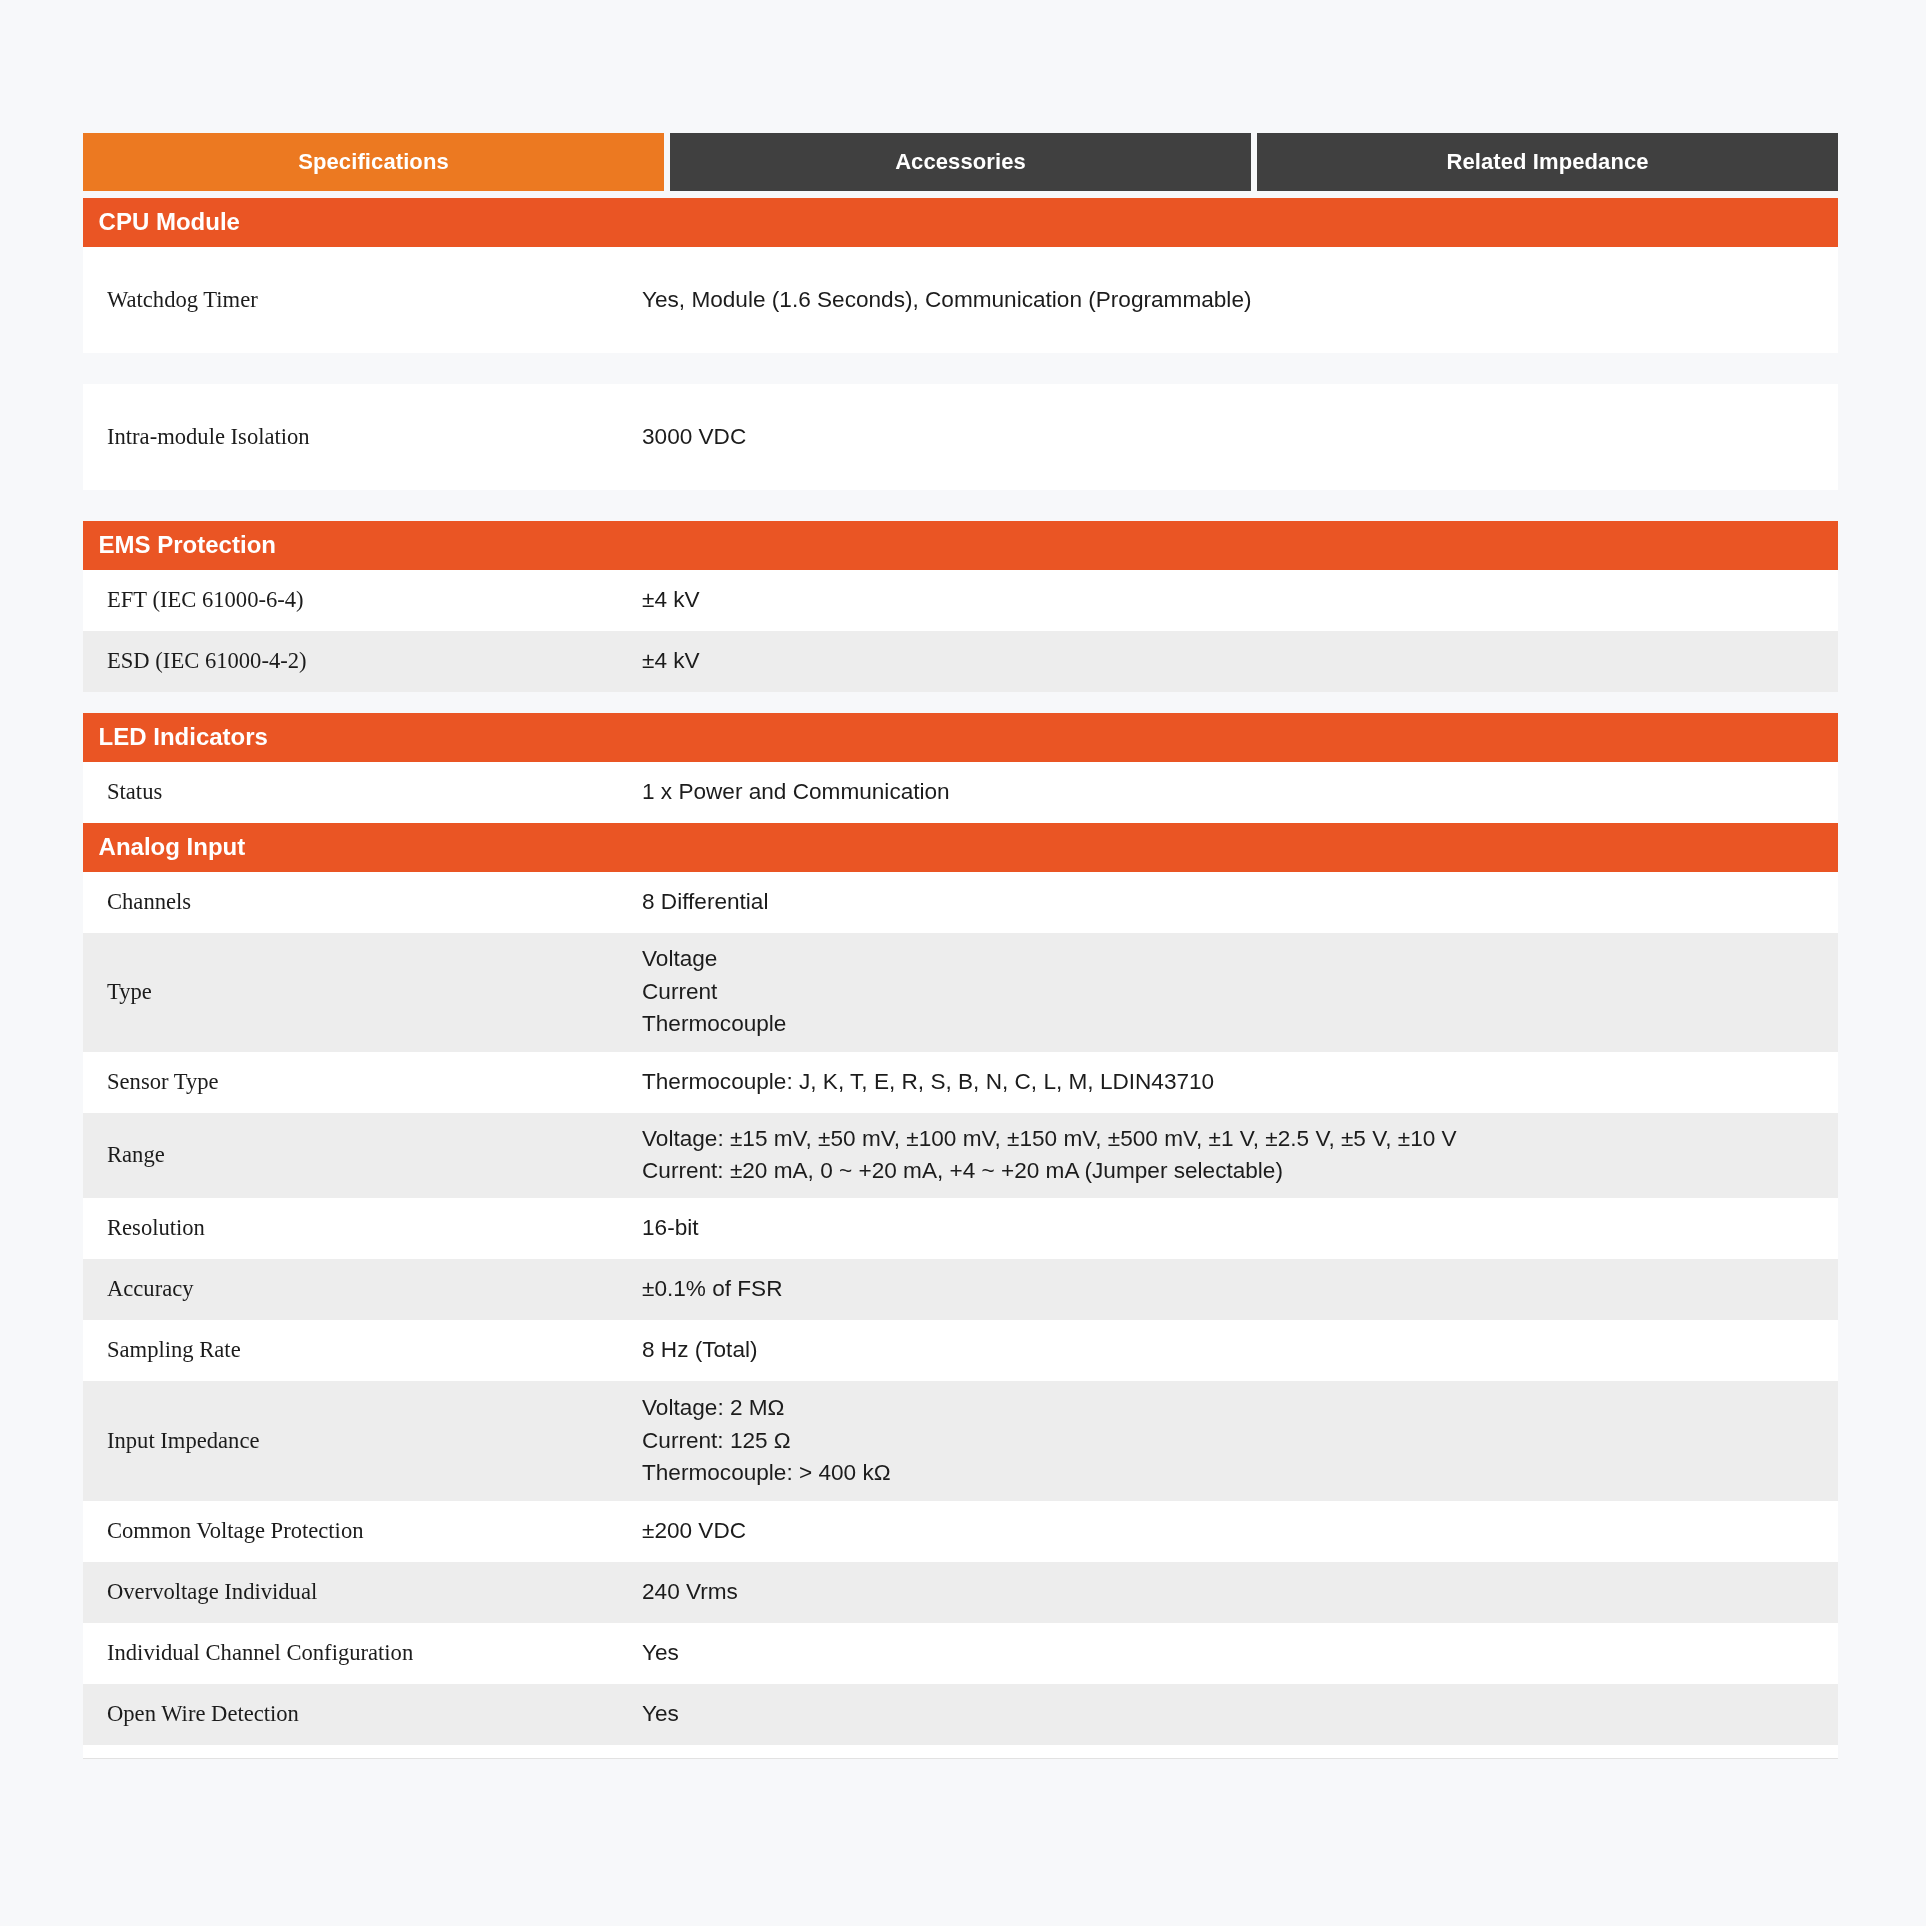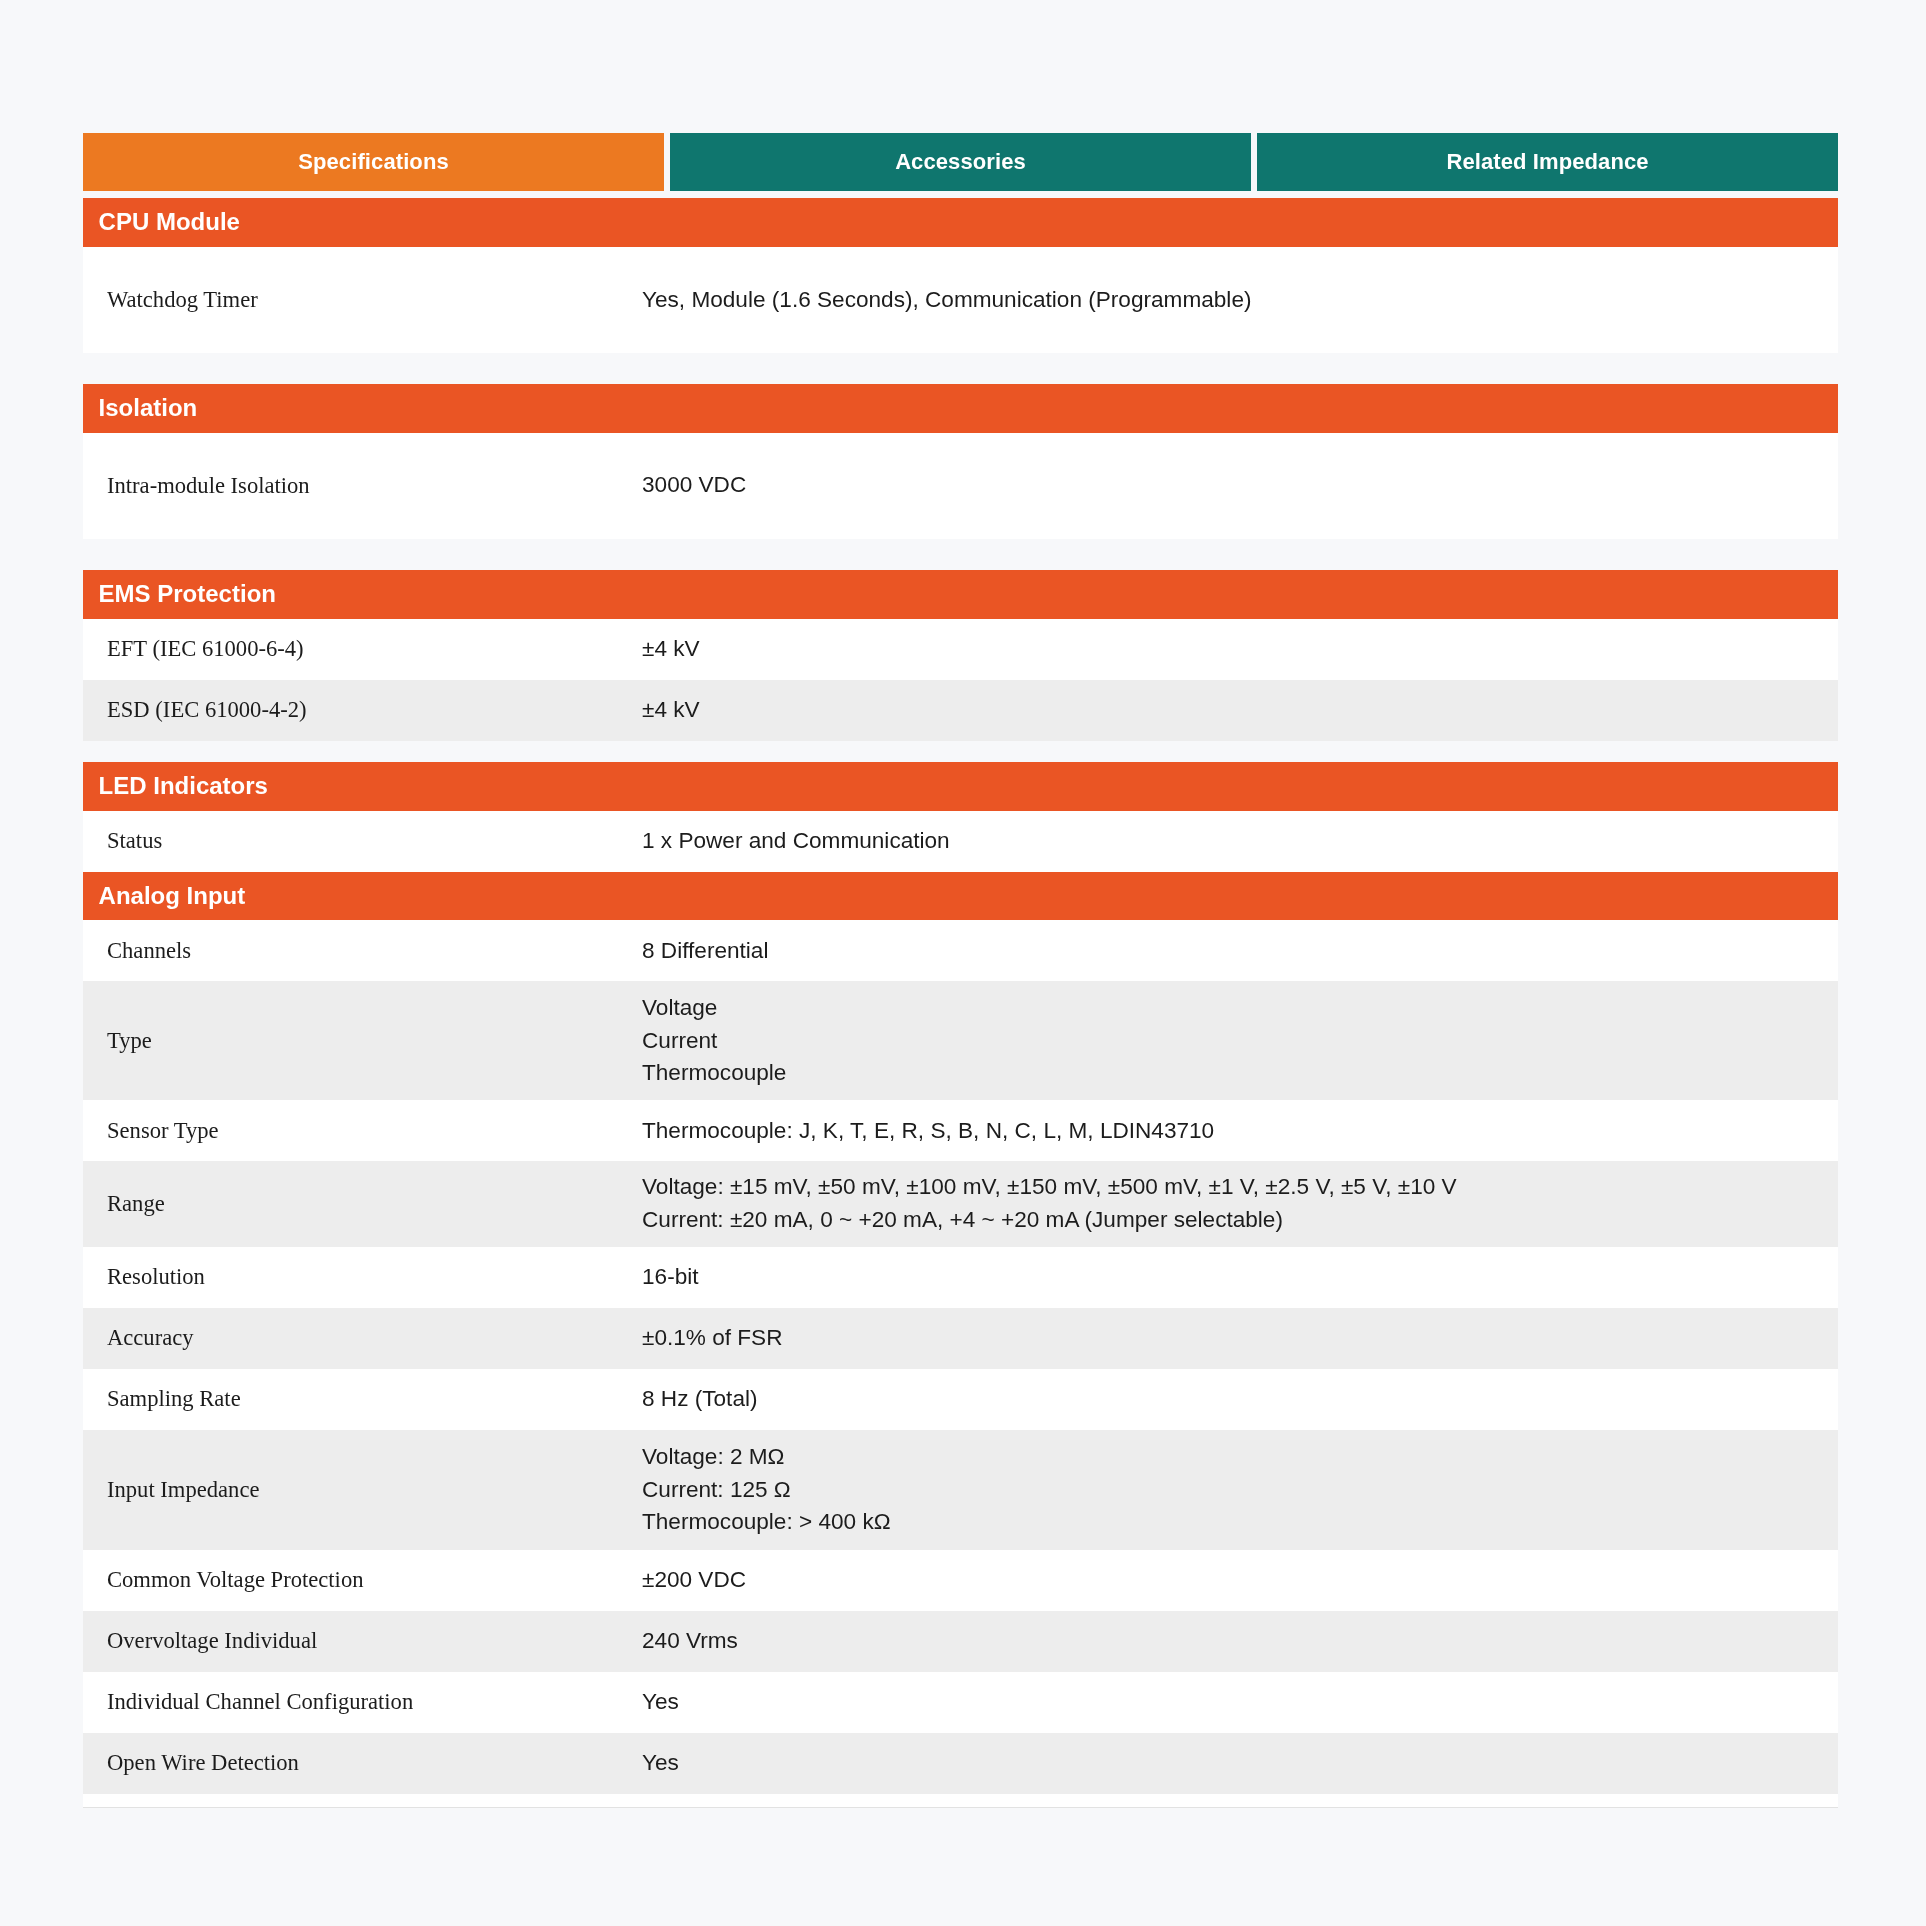--- a/index.html
+++ b/index.html
@@ -39,21 +39,21 @@
   .tab {
     flex: 1 1 0;
     height: 58px;
     display: flex;
     align-items: center;
     justify-content: center;
     color: #ffffff;
     font-size: 22px;
     font-weight: bold;
     letter-spacing: 0.1px;
-    background: #0f766e;
+    background: #404040;
     cursor: pointer;
     user-select: none;
   }
   .tab.active {
     background: #ec7921;
   }
 
   
   .spec-table {
     width: 100%;
@@ -135,21 +135,20 @@
 
     <div class="spec-table">
 
       <div class="section-header">CPU Module</div>
       <div class="spec-row tall">
         <div class="spec-label">Watchdog Timer</div>
         <div class="spec-value">Yes, Module (1.6 Seconds), Communication (Programmable)</div>
       </div>
       <div class="row-gap"></div>
 
-      <div class="section-header">Isolation</div>
       <div class="spec-row tall">
         <div class="spec-label">Intra-module Isolation</div>
         <div class="spec-value">3000 VDC</div>
       </div>
       <div class="row-gap"></div>
 
       <div class="section-header">EMS Protection</div>
       <div class="spec-row">
         <div class="spec-label">EFT (IEC 61000-6-4)</div>
         <div class="spec-value">±4 kV</div>

